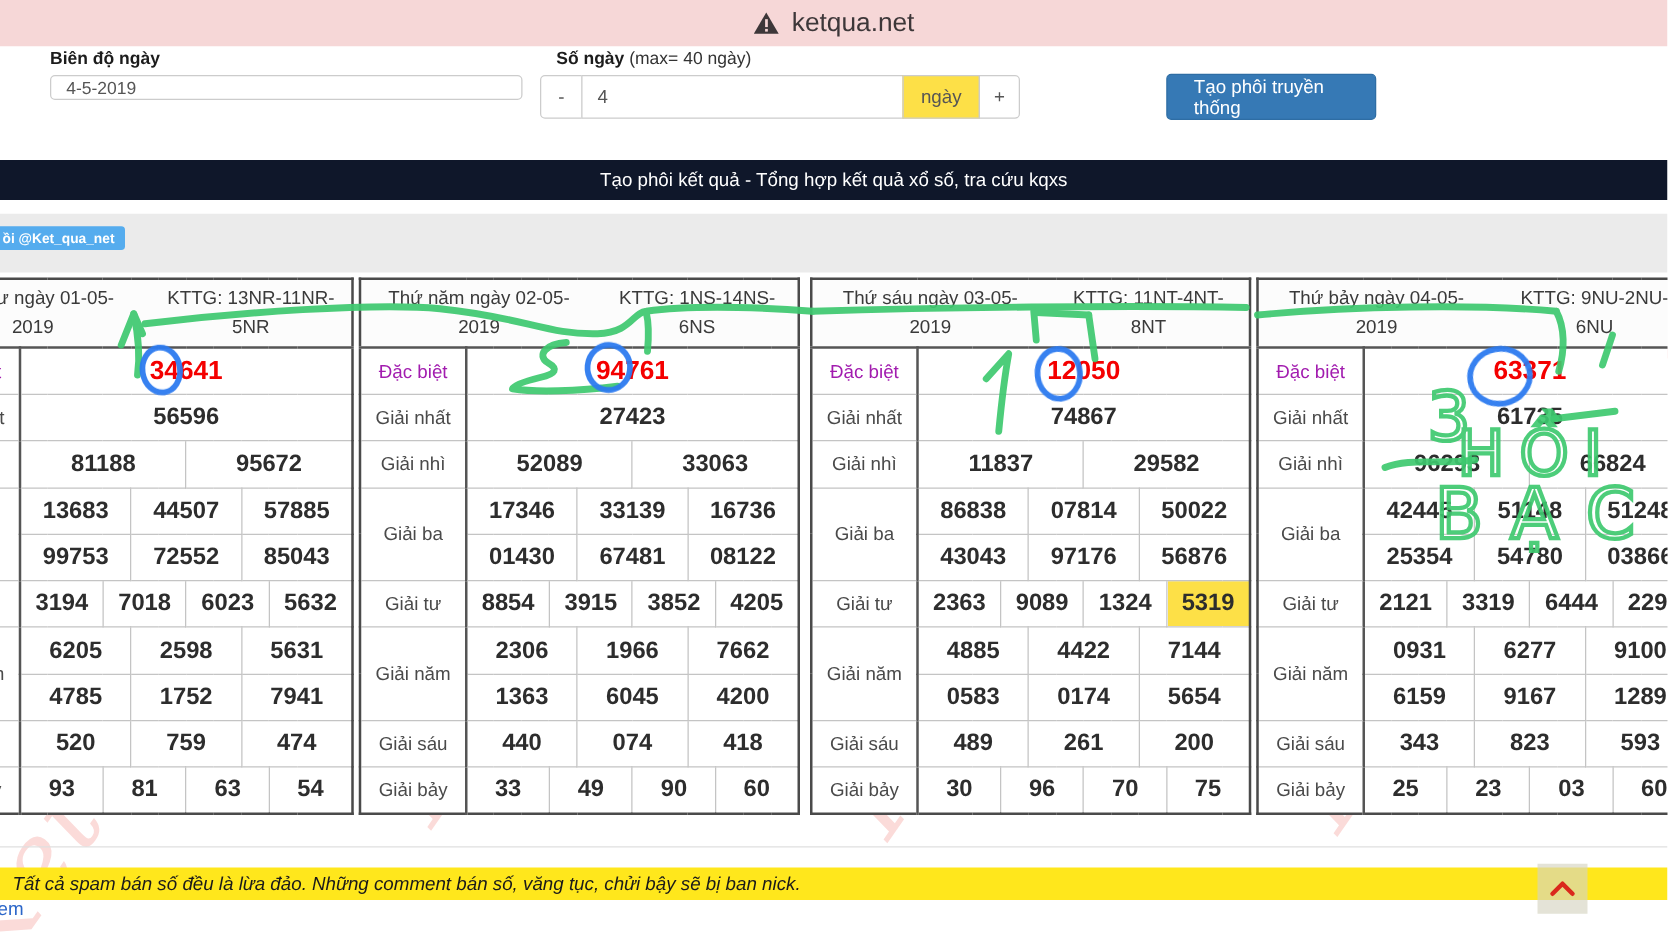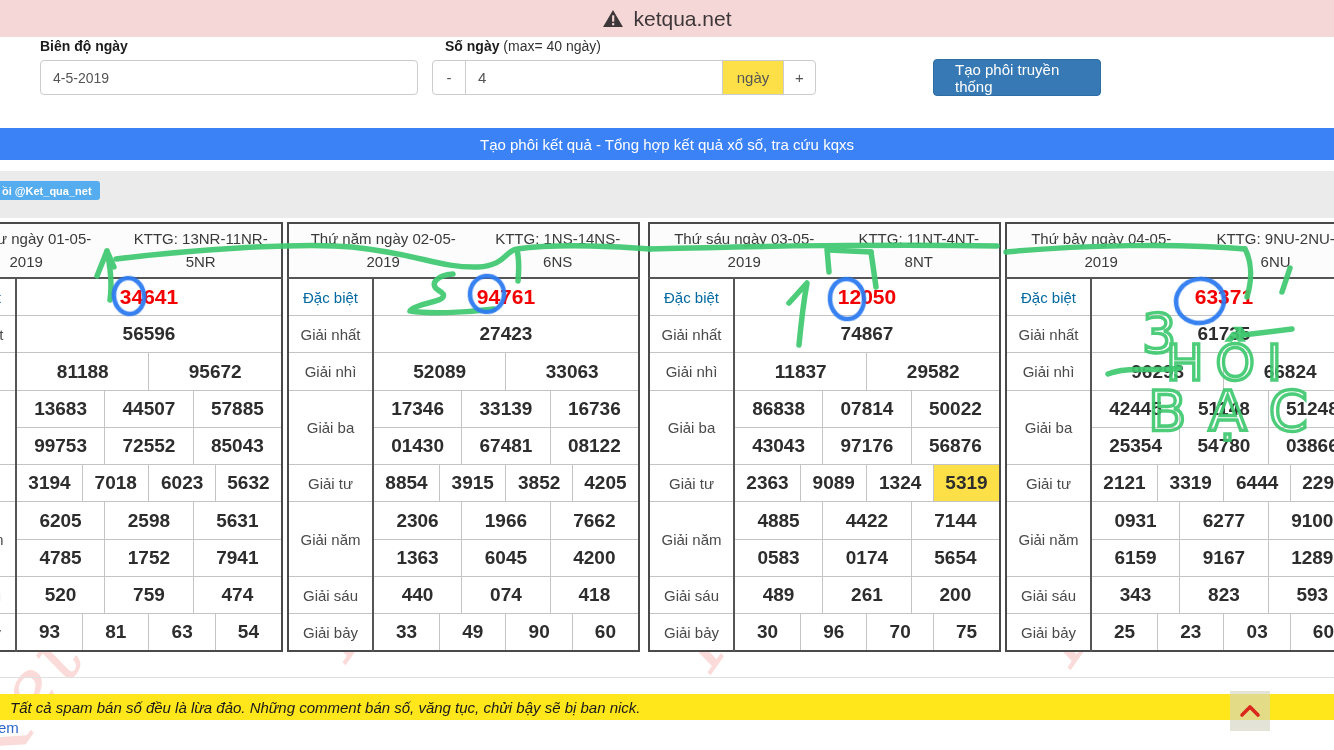--- a/index.html
+++ b/index.html
@@ -8,48 +8,48 @@
     background:#fff;font-family:"Liberation Sans",sans-serif;
   }
   .abs{position:absolute;}
   
   .topbar{left:0;top:0;width:1334px;height:37px;background:#f6d7d7;
     display:flex;align-items:center;justify-content:center;gap:9px;}
   .topbar .title{font-size:21px;color:#3d3739;}
   
   .flabel{font-size:14px;font-weight:bold;color:#1c1c1c;}
   .flabel .hint{font-weight:normal;color:#333;}
-  .tinput{box-sizing:border-box;height:35px;background:#fff;border:1px solid #ccc;
+  .tinput{box-sizing:border-box;height:20px;background:#fff;border:1px solid #ccc;
     border-radius:4px;font-size:14px;color:#555;padding:0 12px;display:flex;align-items:center;}
   .igrp{display:flex;height:35px;}
   .igrp > div{box-sizing:border-box;border:1px solid #ccc;height:35px;display:flex;
     align-items:center;justify-content:center;font-size:15px;color:#555;background:#fff;margin-left:-1px;}
   .igrp .seg-first{border-radius:4px 0 0 4px;margin-left:0;}
   .igrp .seg-last{border-radius:0 4px 4px 0;}
   .igrp .addon{background:#fde047;}
   .btn-primary{box-sizing:border-box;background:#3679b5;border:1px solid #2e6da4;border-radius:4px;
     color:#fff;font-size:15px;display:flex;align-items:center;justify-content:center;cursor:pointer;}
   
-  .banner{left:0;top:128px;width:1334px;height:32px;background:#3b82f6;color:#fff;
+  .banner{left:0;top:128px;width:1334px;height:32px;background:#0f172a;color:#fff;
     display:flex;align-items:center;justify-content:center;font-size:15px;}
   .graystrip{left:0;top:171px;width:1334px;height:47px;background:#ebebeb;}
   .tweet{left:-6px;top:181px;height:19px;background:#55acee;border-radius:3px;color:#fff;
     font-size:11px;font-weight:bold;display:flex;align-items:center;padding:0 8px;cursor:pointer;}
   
   table.lot{border-collapse:collapse;table-layout:fixed;width:351px;height:430px;
     background:#fff;border:2px solid #4a4a4a;}
   table.lot td{border:1px solid #c4c4c4;padding:0;overflow:hidden;white-space:nowrap;}
   table.lot .hdcell{border-bottom:2px solid #555;background:#fcfcfc;}
   .hdwrap{display:flex;align-items:center;}
   .hdwrap span{display:block;text-align:center;font-size:15px;color:#3a3a3a;line-height:1.5;
     padding:0 14px;box-sizing:border-box;white-space:normal;}
   .hdwrap .day{width:54%;}
   .hdwrap .kttg{width:46%;padding:0 8px;}
   td.lbl{font-size:15px;color:#4a4a4a;text-align:center;border-right:2px solid #555 !important;}
-  td.red{color:#0369a1;}
+  td.red{color:#a21caf;}
   td.num{font-weight:bold;font-size:19px;color:#2d2d2d;text-align:center;}
   td.dbnum{color:#f40000;font-size:21px;}
   td.hl{background:#fde047;}
   tr.hd-row{height:55px;}
   tr.d-row{height:37px;}
   
   .wm{font-family:"DejaVu Serif",serif;font-style:italic;font-size:82px;letter-spacing:4px;
     color:rgba(233,74,64,0.20);transform:translate(-50%,-50%) rotate(-55deg);white-space:nowrap;pointer-events:none;}
   
   .sep{left:0;top:677px;width:1334px;height:1px;background:#e0e0e0;}

